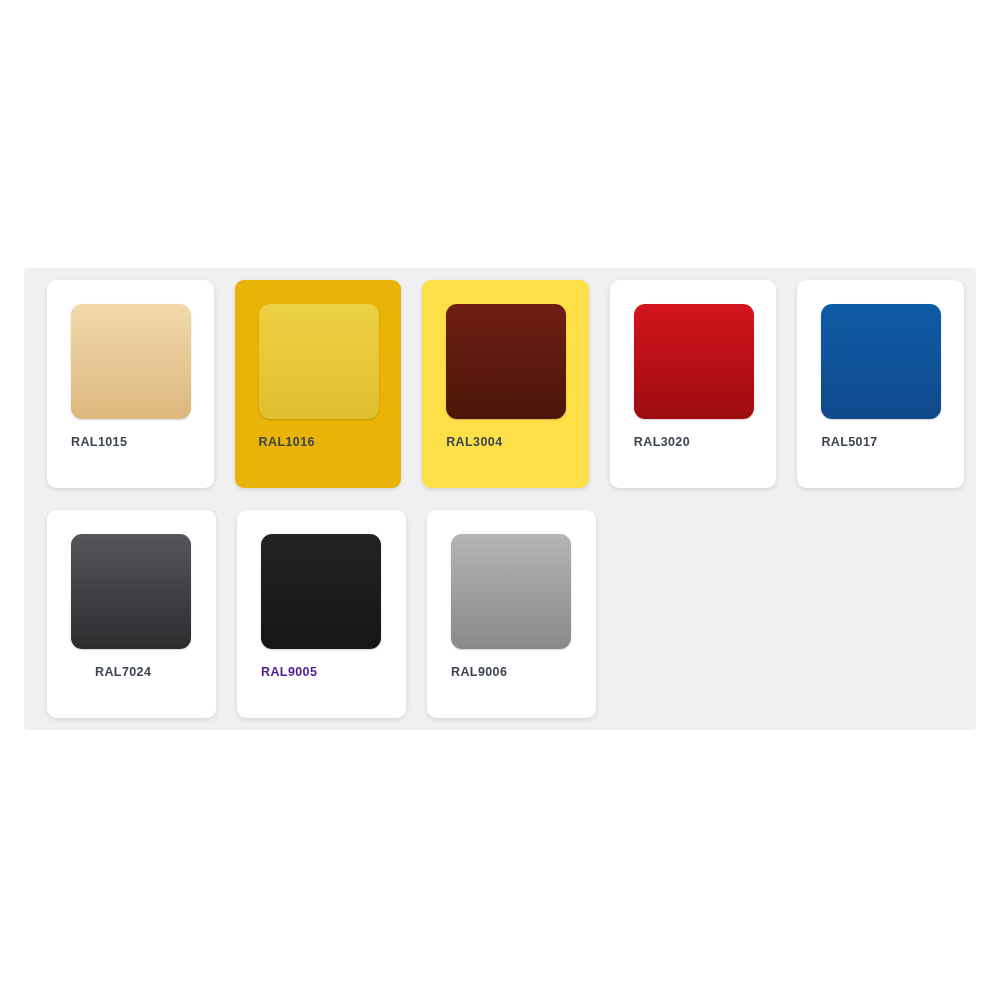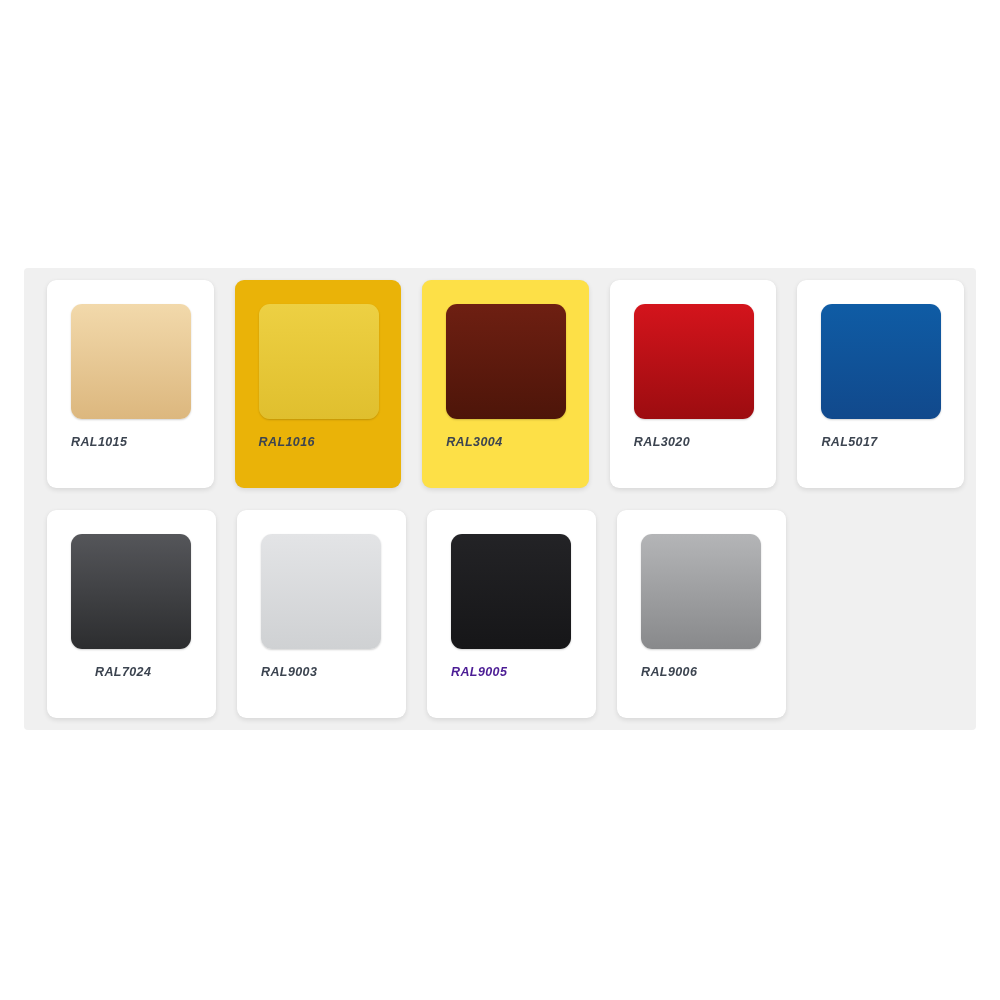--- a/index.html
+++ b/index.html
@@ -11,21 +11,20 @@
     height: 1000px;
     background: #ffffff;
     font-family: "Liberation Sans", sans-serif;
     overflow: hidden;
   }
 
   #stage {
     position: relative;
     width: 1000px;
     height: 724px;
-    font-style: italic;
   }
 
   
   #palette-panel {
     position: absolute;
     left: 24px;
     top: 268px;
     width: 952px;
     height: 462px;
     background: #f0f0f0;
@@ -106,24 +105,20 @@
         <div class="swatch-label" style="color: rgb(60, 68, 80);">RAL5017</div>
       </div>
     </div>
 
     <div class="swatch-row">
       <div class="swatch-card" style="background: rgb(255, 255, 255);">
         <div class="swatch-chip" style="background: linear-gradient(rgb(85, 86, 90) 0%, rgb(44, 45, 47) 100%);"></div>
         <div class="swatch-label" style="color: rgb(60, 68, 80); padding-left: 24px;">RAL7024</div>
       </div>
       <div class="swatch-card" style="background: rgb(255, 255, 255);">
-        <div class="swatch-chip" style="background: linear-gradient(rgb(227, 228, 230) 0%, rgb(207, 209, 211) 100%);"></div>
-        <div class="swatch-label" style="color: rgb(60, 68, 80);">RAL9003</div>
-      </div>
-      <div class="swatch-card" style="background: rgb(255, 255, 255);">
         <div class="swatch-chip" style="background: linear-gradient(rgb(35, 35, 38) 0%, rgb(22, 22, 24) 100%);"></div>
         <div class="swatch-label" style="color: #4c1d95;">RAL9005</div>
       </div>
       <div class="swatch-card" style="background: rgb(255, 255, 255);">
         <div class="swatch-chip" style="background: linear-gradient(rgb(180, 181, 183) 0%, rgb(136, 137, 139) 100%);"></div>
         <div class="swatch-label" style="color: rgb(60, 68, 80);">RAL9006</div>
       </div>
     </div>
 
   </div>

